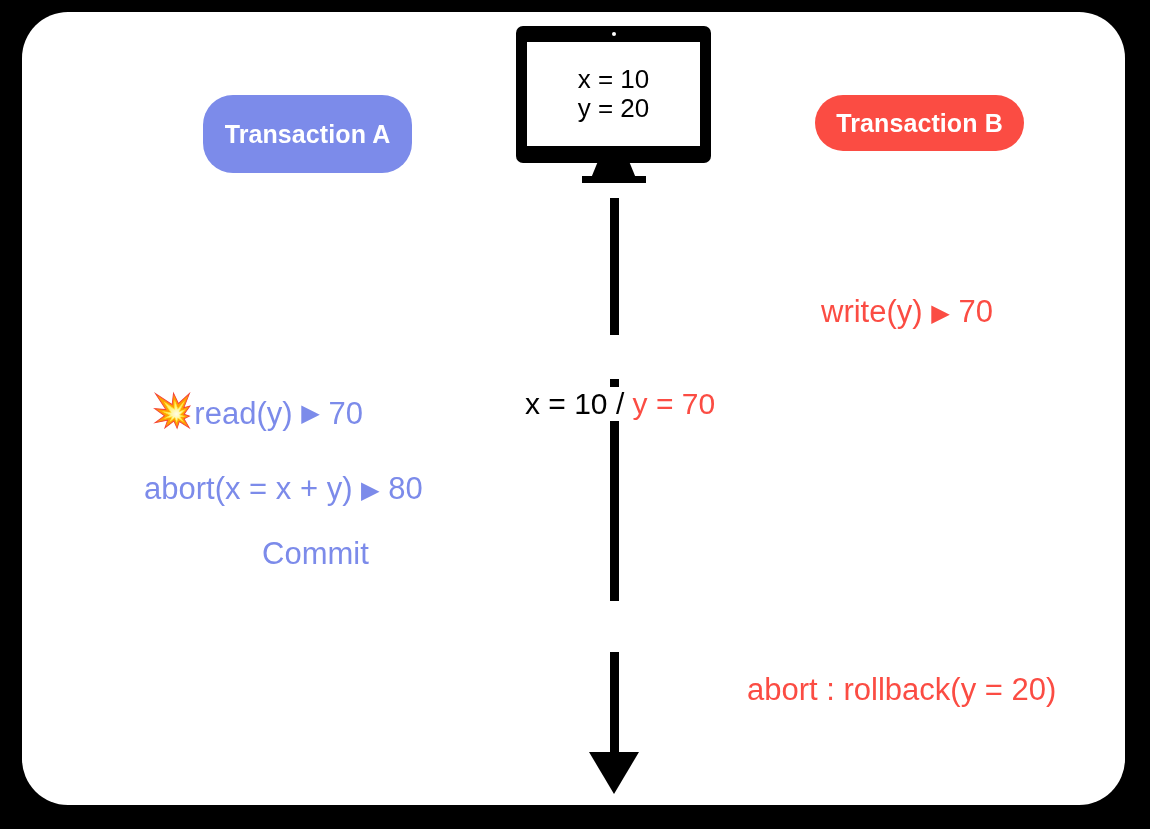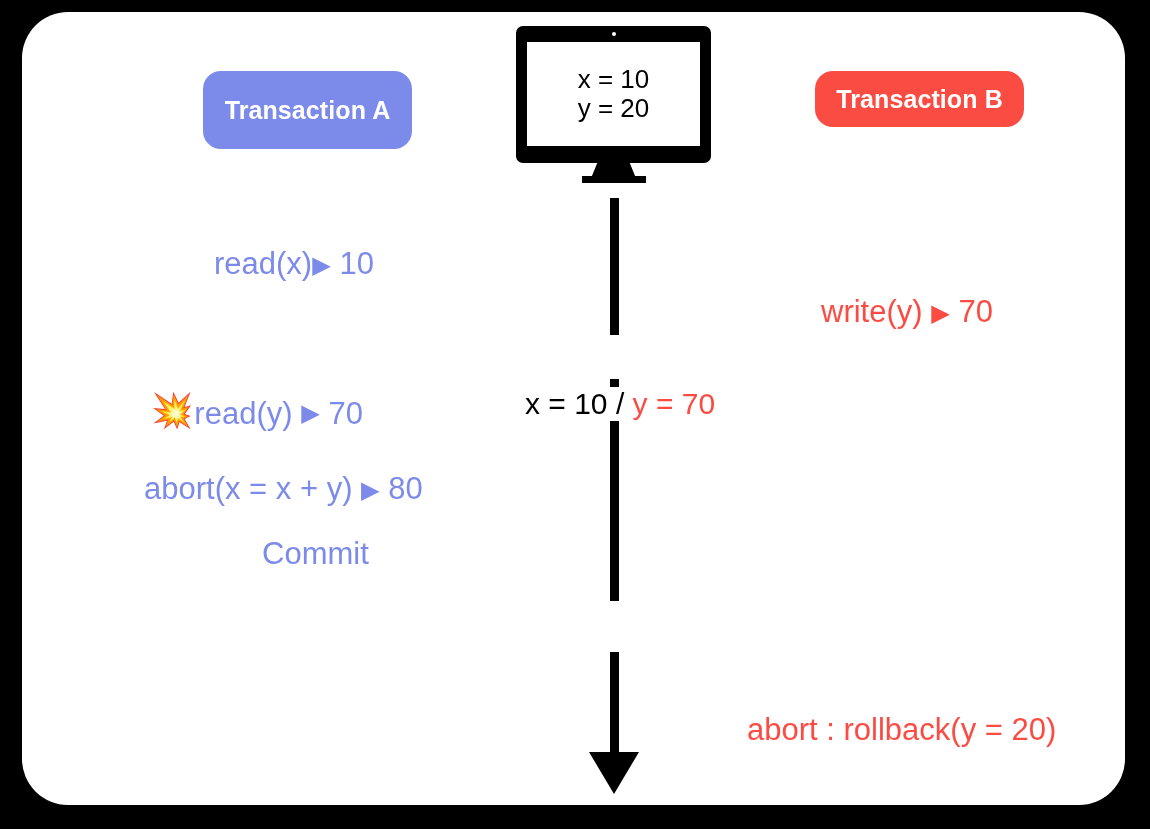--- a/index.html
+++ b/index.html
@@ -30,25 +30,26 @@
     background: #ffffff;
     border-radius: 46px;
   }
 
   
   .badge {
     position: absolute;
     display: flex;
     align-items: center;
     justify-content: center;
-    border-radius: 18px;
+    border-radius: 30px;
     color: #ffffff;
     font-size: 25px;
     font-weight: bold;
     letter-spacing: 0.1px;
+    margin-top: 24px;
   }
   #badge-a {
     left: 181px;
     top: 59px;
     width: 209px;
     height: 78px;
     background: #7C8BEA;
   }
   #badge-b {
     left: 793px;
@@ -165,21 +166,21 @@
   #op-read-y   { left: 129px; top: 384px; font-size: 31px; display: flex; align-items: center; }
   #op-read-y .boom {
     font-size: 34px;
     line-height: 1;
     margin-right: 1px;
     position: relative;
     top: -3px;
   }
   #op-write-x  { left: 122px; top: 461px; font-size: 31px; }
   #op-commit   { left: 224px; top: 526px; font-size: 31px; margin-left: 16px; }
-  #op-abort    { left: 725px; top: 662px; font-size: 31px; margin-top: 40px; }
+  #op-abort    { left: 725px; top: 662px; font-size: 31px; }
 
   
   .state {
     position: absolute;
     white-space: nowrap;
     font-size: 30px;
     line-height: 1;
     background: #ffffff;
     padding: 2px 6px;
     margin-top: 43px;
@@ -215,23 +216,20 @@
       </div>
       <div id="monitor-stand"></div>
       <div id="monitor-base"></div>
     </div>
 
     <div class="tl-line" id="tl-seg1"></div>
     <div class="tl-line" id="tl-seg2"></div>
     <div class="tl-line" id="tl-seg3"></div>
     <div id="tl-head"></div>
 
-    <div class="op blue" id="op-read-x">
-      <span>read(x)</span><span class="tri">▶</span> <span>10</span>
-    </div>
 
     <div class="op red" id="op-write-y">
       <span>write(y)</span> <span class="tri">▶</span> <span>70</span>
     </div>
 
     <div class="state" id="state-1">
       <span class="black">x = 10</span>
       <span class="black">/</span>
       <span class="red">y = 70</span>
     </div>

